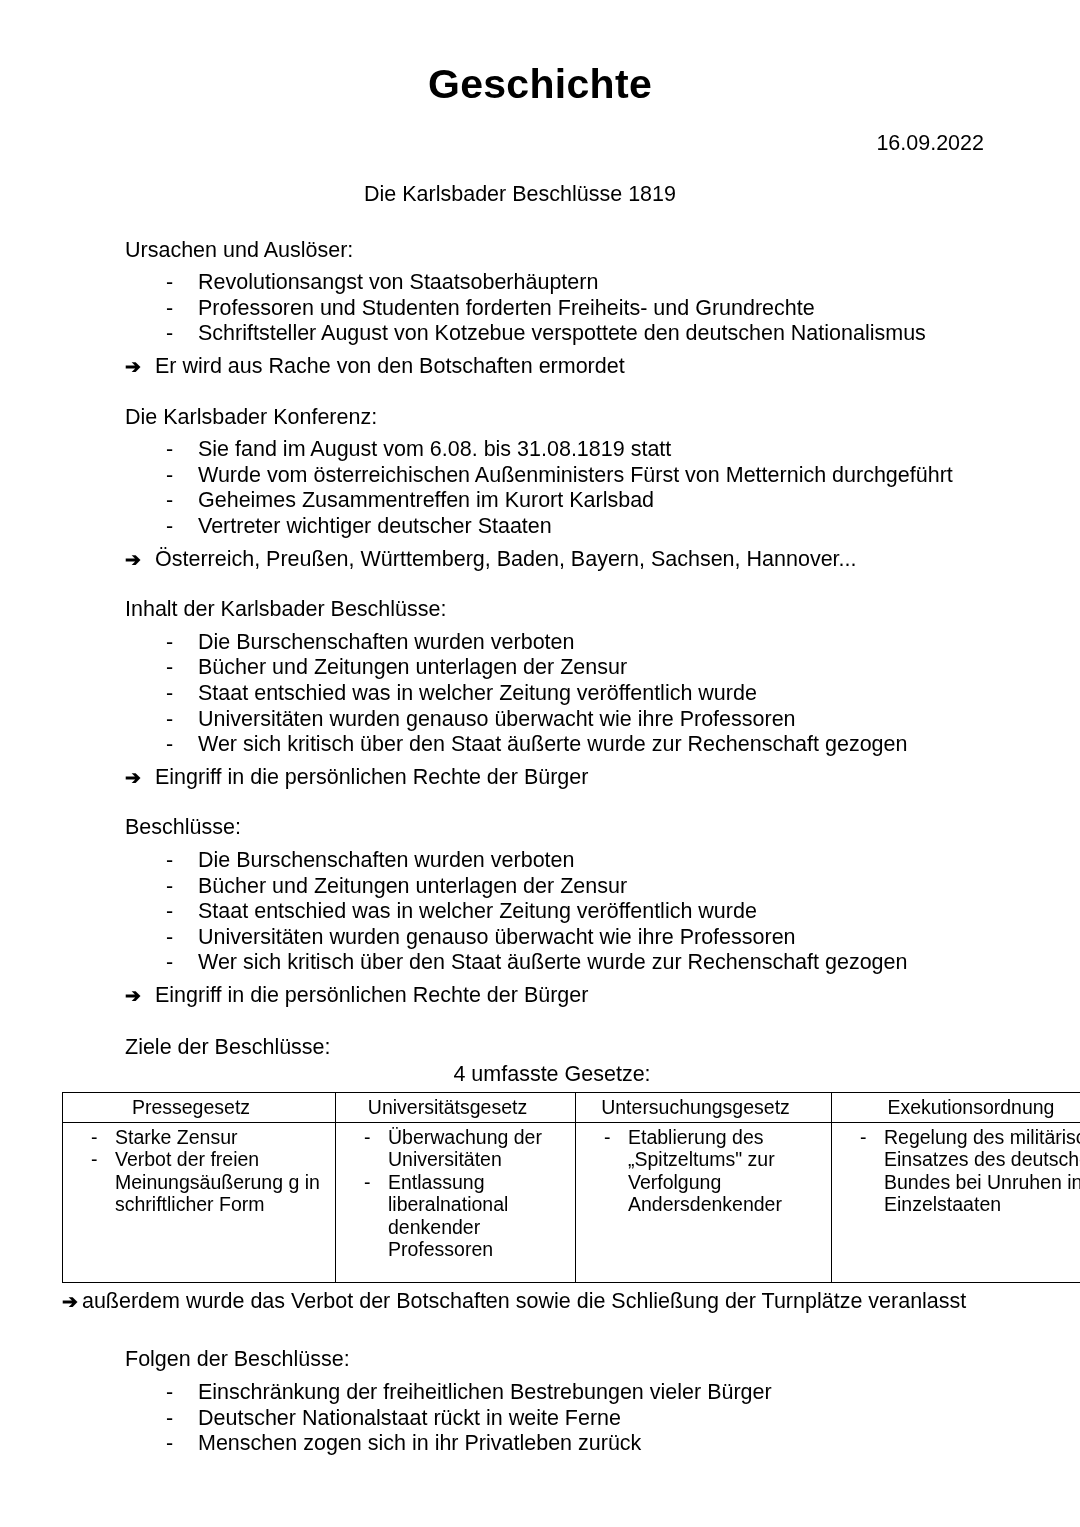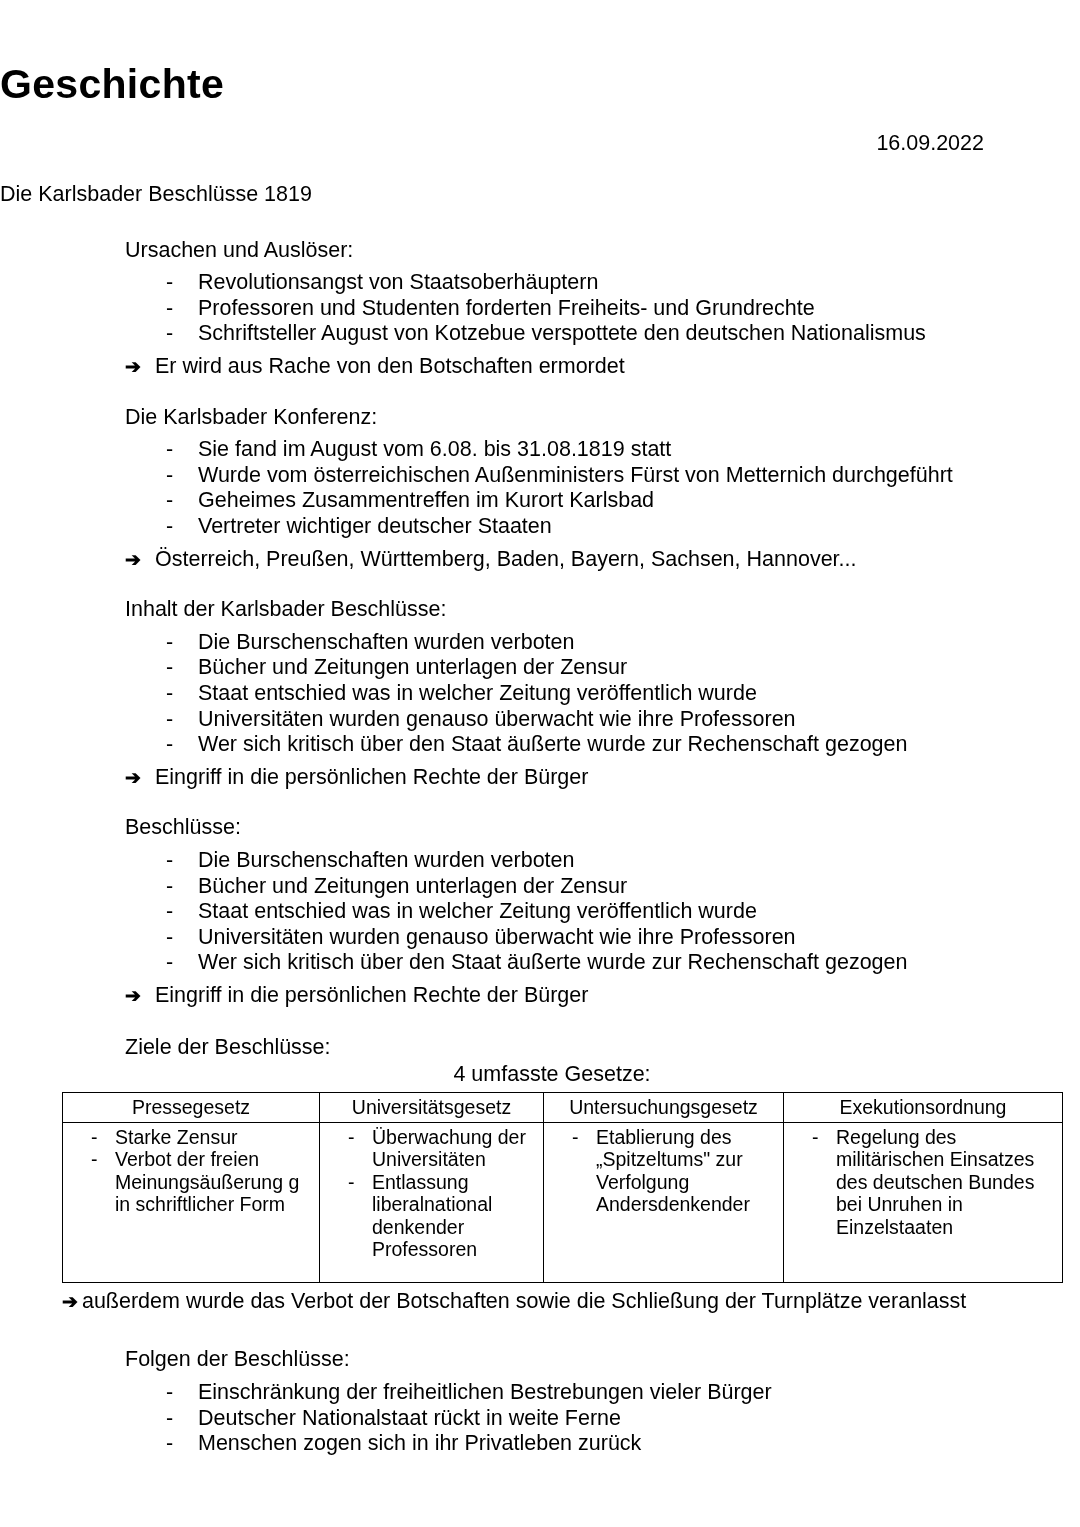--- a/index.html
+++ b/index.html
@@ -17,36 +17,37 @@
   }
   .page {
     position: relative;
     width: 1080px;
     height: 1527px;
     box-sizing: border-box;
   }
 
   
   .doc-title {
-    text-align: left;
+    text-align: center;
     font-size: 41px;
     font-weight: bold;
     letter-spacing: 0.3px;
     margin: 0;
     padding-top: 62px;
     line-height: 1.1;
   }
   .doc-date {
     text-align: right;
     font-size: 21.5px;
     padding-right: 96px;
     padding-top: 24px;
     line-height: 1.2;
   }
   .doc-subtitle {
+    text-align: center;
     font-size: 21.5px;
     padding-top: 25px;
     padding-right: 40px;
     line-height: 1.2;
   }
 
   
   .content {
     padding-left: 125px;
     padding-right: 40px;
@@ -123,21 +124,21 @@
   table.gesetze th,
   table.gesetze td {
     border: 1.6px solid #000000;
     vertical-align: top;
     padding: 0;
   }
   table.gesetze th {
     font-weight: normal;
     font-size: 19.5px;
     line-height: 26px;
-    padding: 1px 2px 2px 2px;
+    padding: 1px 18px 2px 2px;
   }
   table.gesetze td {
     height: 152px;
     padding: 3px 4px 4px 4px;
   }
   td ul.cell-list {
     list-style: none;
     margin: 0;
     padding: 0;
   }

